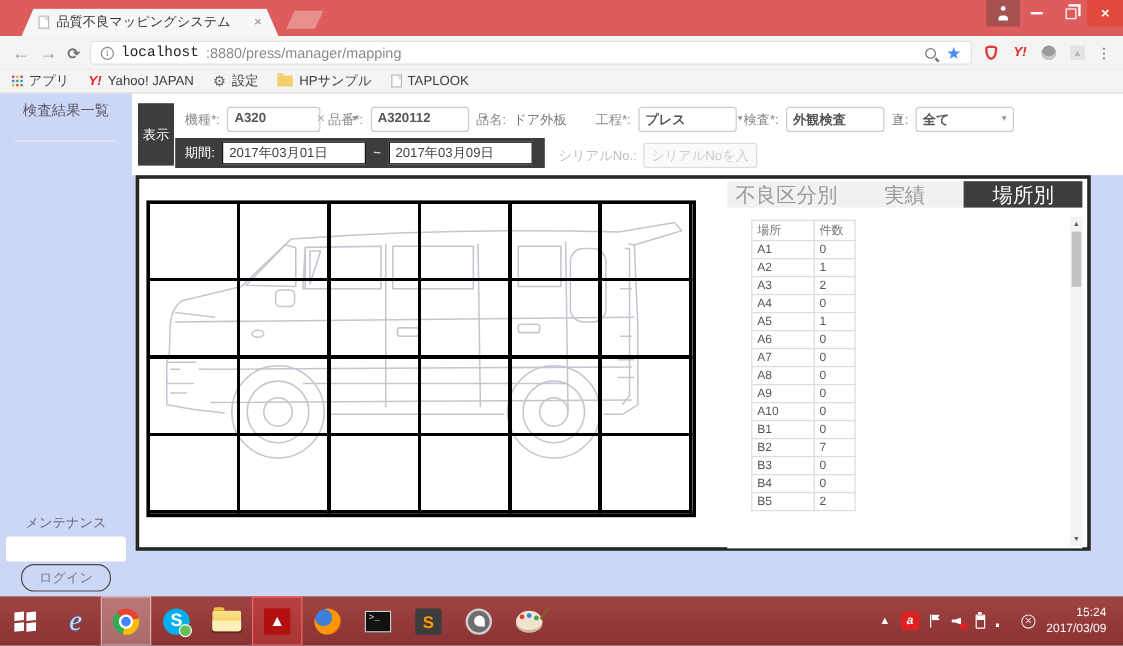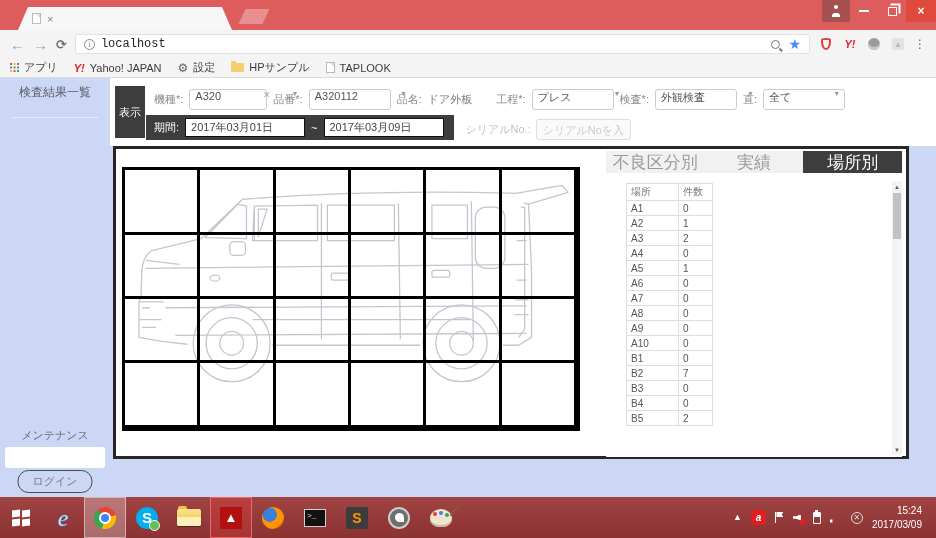--- a/index.html
+++ b/index.html
@@ -68,22 +68,22 @@
   .maint-input{ position:absolute; bottom:29px; left:5px; width:100px; height:21px; border:none; border-radius:3px; background:#fff; }
   .login-btn{ position:absolute; bottom:4px; left:50%; transform:translateX(-50%); background:transparent;
     border:1px solid #4a4a4a; border-radius:11px; padding:3px 14px; font-size:11px; color:#7a7a8a; white-space:nowrap; }
 
   .filterbar{ position:absolute; left:110px; top:0; right:0; height:68px; background:#fff; }
   .display-btn{ position:absolute; left:5px; top:8px; width:30px; height:52px; background:#3d3d3d; color:#fff;
     border:none; font-size:11px; display:flex; align-items:center; justify-content:center; font-family:inherit; }
   .frow1{ position:absolute; left:44px; top:10px; height:22px; display:flex; align-items:center; gap:6px; font-size:11px; }
   .flabel{ color:#8a8a8a; white-space:nowrap; }
   .fvalue{ color:#555; white-space:nowrap; }
-  .fselect{ display:flex; gap:21px; border:1px solid #ccc; border-radius:3px;
-    height:21px; padding:0 5px; color:#555; background:#fff; }
+  .fselect{ display:flex; align-items:center; gap:21px; border:1px solid #ccc; border-radius:3px;
+    height:21px; padding:0 5px; color:#555; background:#fff;font-weight:bold; }
   .chev{ color:#999; font-size:7px; }
   .clear-x{ color:#aaa; font-size:9px; }
   .frow2{ position:absolute; left:36px; top:37px; height:25px; display:flex; align-items:flex-end; }
   .period-strip{ display:flex; align-items:center; gap:6px; background:#3d3d3d; height:25px; padding:0 10px 0 8px; font-size:11px; }
   .period-strip .flabel{ color:#fff; }
   .date-input{ width:120px; height:19px; border:1px solid #111; font-size:11px; color:#444; padding:0 5px; background:#fff; font-family:inherit; }
   .tilde{ color:#fff; }
   .serial-wrap{ display:flex; align-items:center; gap:5px; margin-left:12px; font-size:11px; }
   .serial-label{ color:#c0c0c0; }
   .serial-input{ width:95px; height:21px; border:1px solid #ddd; border-radius:3px; padding:0 6px; font-size:11px; color:#555; font-family:inherit; }
@@ -173,20 +173,21 @@
   .clock{ text-align:right; font-size:10px; line-height:1.35; padding-right:4px; }
 </style>
 </head>
 <body>
 
 <div class="screen">
 
   <div class="titlebar">
     <div class="tab">
       <span class="page-ico"></span>
+      <span class="tab-title">品質不良マッピングシステム</span>
       <span class="tab-close">×</span>
     </div>
     <div class="newtab"></div>
     <div class="winbtns">
       <div class="winbtn profile">
           <span class="profile-glyph"></span>
         </div>
       <div class="winbtn">
           <span class="minbar"></span>
         </div>
@@ -199,20 +200,21 @@
     </div>
   </div>
 
   <div class="toolbar">
     <span class="navglyph">←</span>
     <span class="navglyph">→</span>
     <span class="navglyph reload">⟳</span>
     <div class="urlbox">
       <span class="info-ico">i</span>
       <span class="url-host">localhost</span>
+        <span class="url-rest">:8880/press/manager/mapping</span>
       <span style="flex:1"></span>
       <span class="zoom-ico"></span>
       <span class="star">★</span>
     </div>
     <span class="ext">
         <span class="shield-ico"></span>
       </span>
     <span class="ext yahoo-ico">Y!</span>
     <span class="ext">
         <span class="gray-circle-ico"></span>

